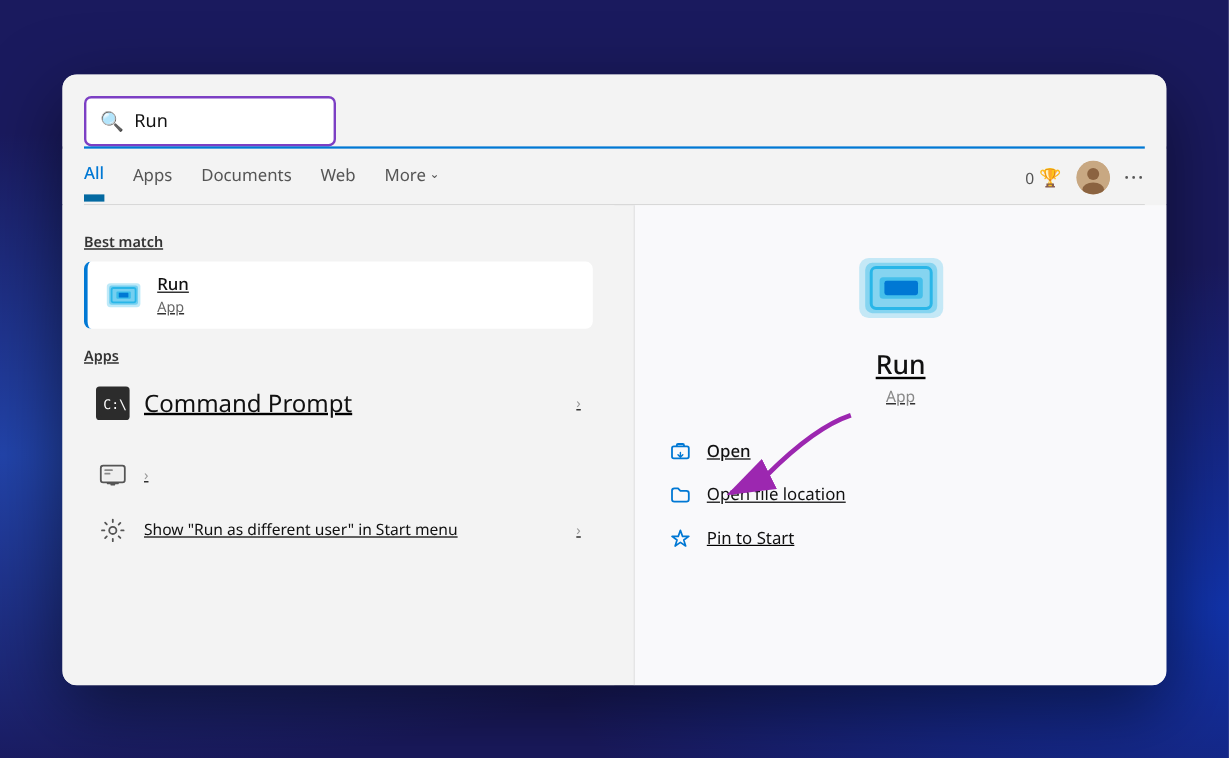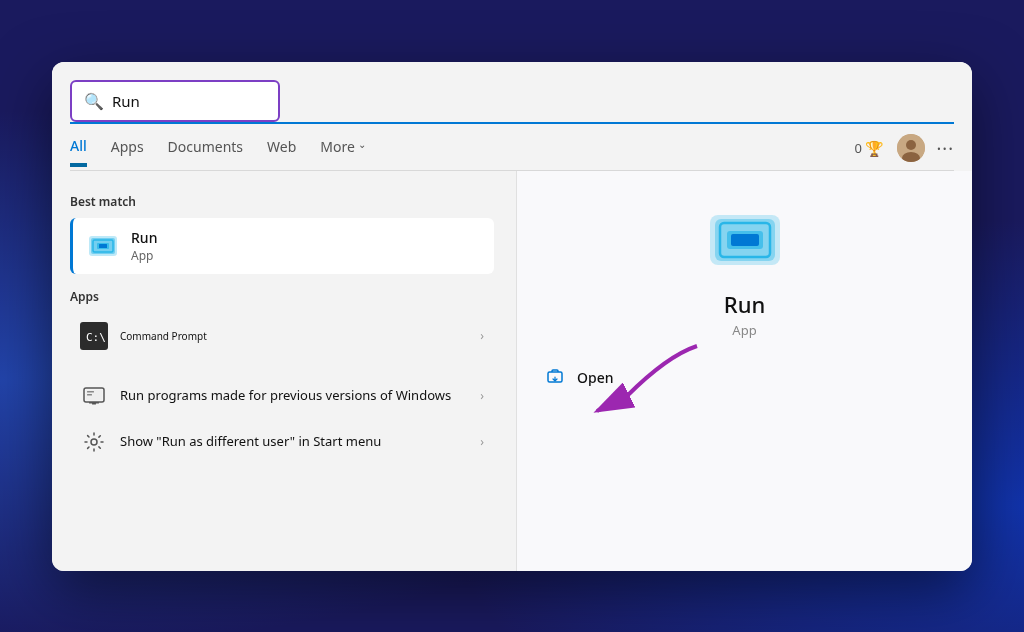--- a/index.html
+++ b/index.html
@@ -74,21 +74,21 @@
     .tab {
       font-size: 14px;
       color: #555;
       cursor: pointer;
       padding-bottom: 8px;
       border-bottom: 2px solid transparent;
     }
 
     .tab.active {
       color: #0078d4;
-      border-bottom: 4px solid #0369a1;
+      border-bottom: 6px solid #0369a1;
       font-weight: 500;
     }
 
     .tab-more {
       display: flex;
       align-items: flex-start;
       gap: 3px;
     }
 
     .tabs-right {
@@ -127,22 +127,23 @@
     }
 
     .divider-line {
       height: 1px;
       background: #d8d8d8;
       margin: 0 18px;
     }
 
     .content-area {
       display: flex;
-      gap: 4px;
+      gap: 16px;
       padding: 0;
+      text-decoration: underline;
     }
 
     .left-panel {
       flex: 0 0 460px;
       padding: 18px 18px;
       background: #f3f3f3;
     }
 
     .section-label {
       font-size: 12px;
@@ -202,21 +203,21 @@
       align-items: center;
       justify-content: center;
       color: white;
       font-size: 10px;
       font-family: monospace;
       flex-shrink: 0;
     }
 
     .app-row-text {
       flex: 1;
-      font-size: 10px;
+      font-size: 20px;
       color: #111;
     }
 
     .chevron-right {
       font-size: 12px;
       color: #999;
     }
 
     .settings-section {
       margin-bottom: 10px;
@@ -271,21 +272,21 @@
     .run-type {
       font-size: 13px;
       color: #888;
       text-align: center;
       width: 100%;
       margin-bottom: 20px;
     }
 
     .action-item {
       display: flex;
-      align-items: flex-end;
+      align-items: center;
       gap: 12px;
       padding: 8px 0;
       cursor: pointer;
       width: 100%;
       font-size: 14px;
       color: #111;
     }
 
     .action-icon {
       width: 20px;
@@ -405,21 +406,20 @@
           <div class="settings-icon-box">
             <svg width="24" height="24" viewBox="0 0 24 24">
               <rect x="2" y="4" width="20" height="14" rx="2" fill="none" stroke="#555" stroke-width="1.5"></rect>
               <rect x="4" y="6" width="16" height="10" rx="1" fill="#eee"></rect>
               <rect x="5" y="7" width="7" height="1.5" rx="0.5" fill="#888"></rect>
               <rect x="5" y="10" width="5" height="1.5" rx="0.5" fill="#888"></rect>
               <rect x="10" y="19" width="4" height="1.5" rx="0.5" fill="#555"></rect>
               <rect x="7" y="18" width="10" height="1.5" rx="0.5" fill="#555"></rect>
             </svg>
           </div>
-          <span class="settings-row-text">Run programs made for previous versions of Windows</span>
           <span class="chevron-right">›</span>
         </div>
 
         <div class="settings-row">
           <div class="settings-icon-box">
             <svg width="24" height="24" viewBox="0 0 24 24">
               <circle cx="12" cy="12" r="3" fill="none" stroke="#555" stroke-width="1.5"></circle>
               <path d="M12 3v2M12 19v2M3 12h2M19 12h2M5.6 5.6l1.4 1.4M16.9 16.9l1.4 1.4M5.6 18.4l1.4-1.4M16.9 7.1l1.4-1.4" stroke="#555" stroke-width="1.5" stroke-linecap="round"></path>
             </svg>
           </div>
@@ -447,21 +447,37 @@
         <span class="action-icon">
           <svg width="18" height="18" viewBox="0 0 18 18">
             <rect x="2" y="4" width="14" height="10" rx="1.5" fill="none" stroke="#0078d4" stroke-width="1.5"></rect>
             <path d="M6 4V3a1 1 0 0 1 1-1h4a1 1 0 0 1 1 1v1" stroke="#0078d4" stroke-width="1.5" fill="none"></path>
             <path d="M9 9v4M7 11l2 2 2-2" stroke="#0078d4" stroke-width="1.2" fill="none" stroke-linecap="round"></path>
           </svg>
         </span>
         <span class="action-label">Open</span>
       </div>
 
-
+      <div class="action-item">
+        <span class="action-icon">
+          <svg width="18" height="18" viewBox="0 0 18 18">
+            <path d="M2 5a2 2 0 0 1 2-2h3l2 2h5a2 2 0 0 1 2 2v5a2 2 0 0 1-2 2H4a2 2 0 0 1-2-2V5z" fill="none" stroke="#0078d4" stroke-width="1.5"></path>
+          </svg>
+        </span>
+        <span class="action-label">Open file location</span>
+      </div>
+
+      <div class="action-item">
+        <span class="action-icon">
+          <svg width="18" height="18" viewBox="0 0 18 18">
+            <path d="M9 2l1.8 5h5.2l-4.2 3 1.6 5-4.4-3-4.4 3 1.6-5-4.2-3h5.2z" fill="none" stroke="#0078d4" stroke-width="1.4" stroke-linejoin="round"></path>
+          </svg>
+        </span>
+        <span class="action-label">Pin to Start</span>
+      </div>
 
 
       <div class="arrow-annotation">
         <svg width="160" height="90" viewBox="0 0 160 90">
           <defs>
             <marker id="arrowhead" markerWidth="10" markerHeight="7" refX="9" refY="3.5" orient="auto">
               <polygon points="0 0, 10 3.5, 0 7" fill="#9c27b0"></polygon>
             </marker>
           </defs>
           <path d="M150,10 Q120,20 80,60 L50,75" stroke="#9c27b0" stroke-width="4" fill="none" marker-end="url(#arrowhead)"></path>

